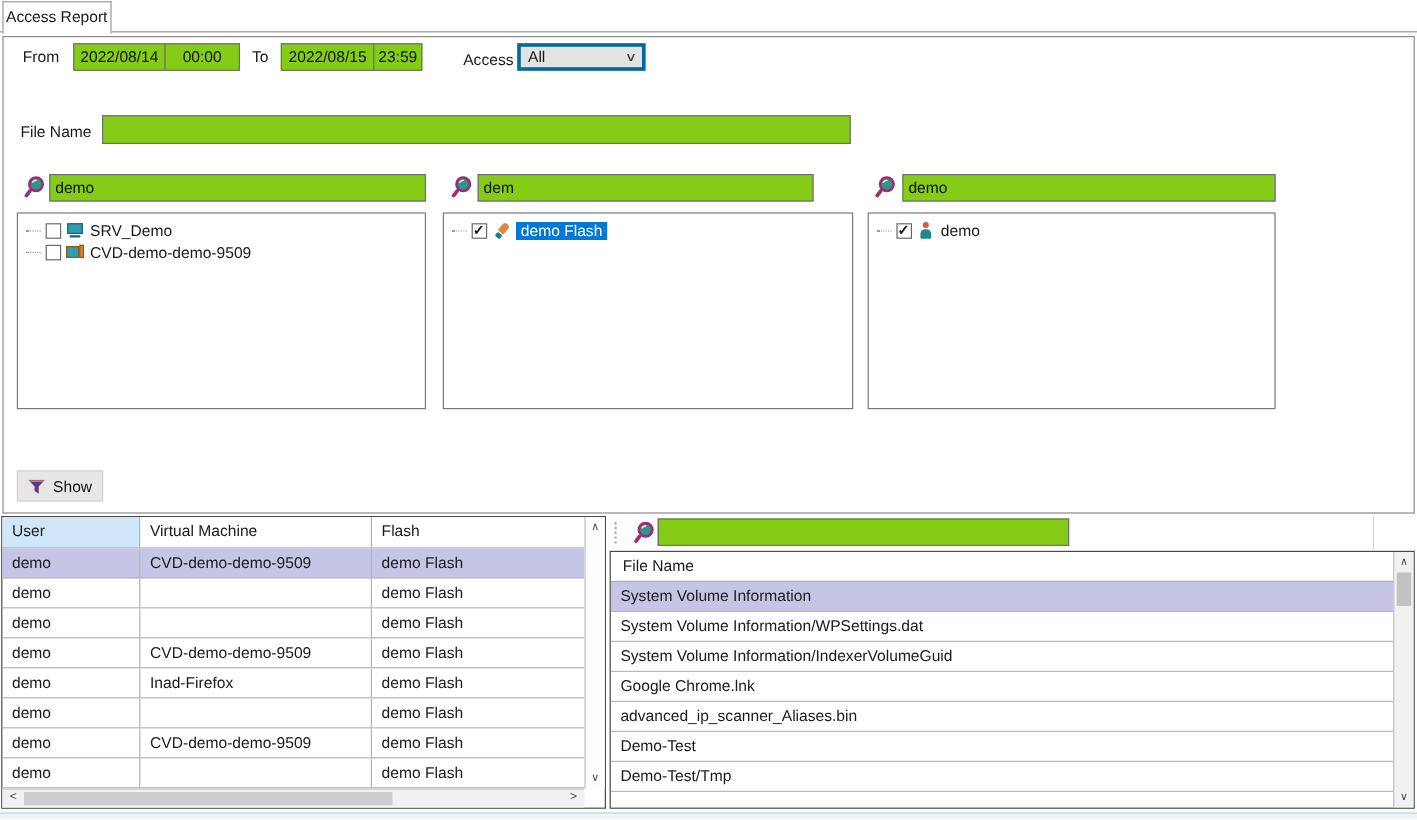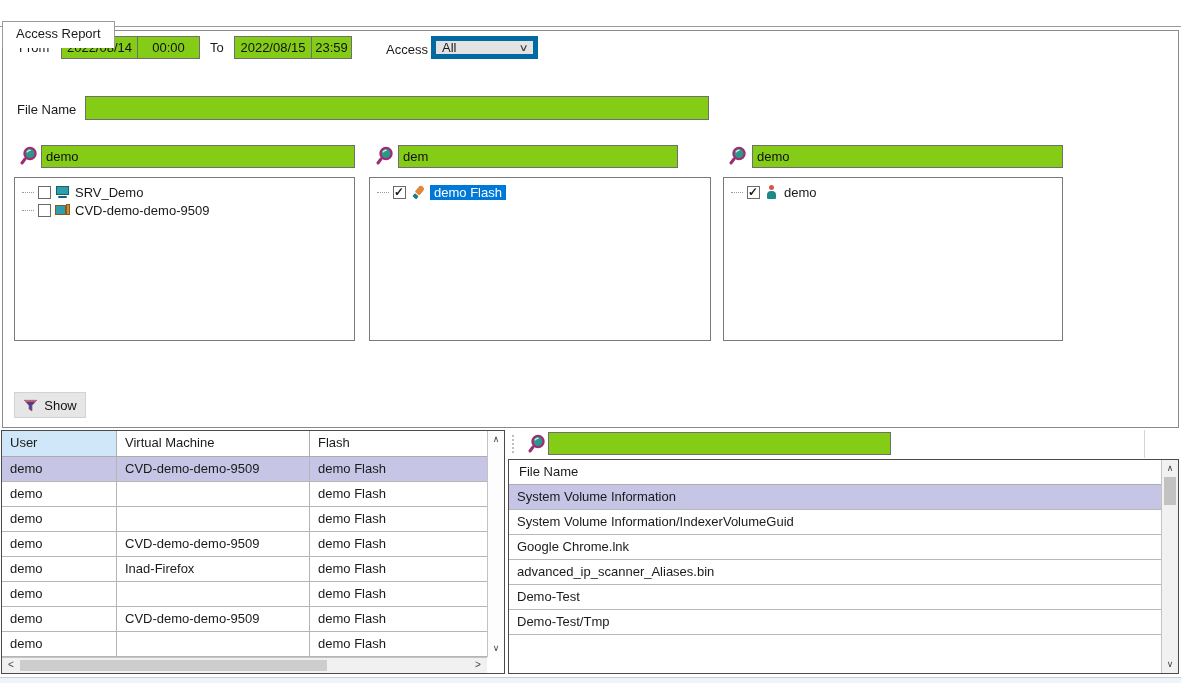--- a/index.html
+++ b/index.html
@@ -1,28 +1,28 @@
 <!DOCTYPE html>
 <html><head>
 <meta charset="utf-8">
 <style>
   html,body{margin:0;padding:0;background:#fff;}
   body{font-family:"Liberation Sans",sans-serif;color:#1a1a1a;}
   #root{position:relative;width:1181px;height:683px;overflow:hidden;background:#fff;}
 
   
   .tabbar{position:absolute;left:0;top:0;width:1181px;height:27px;border-bottom:1px solid #9a9a9a;box-sizing:border-box;background:#fff;}
-  .tab{position:absolute;left:2px;top:1px;height:26px;background:#fff;border:1px solid #9a9a9a;border-bottom:none;padding:0 13px;line-height:24px;font-size:13px;z-index:2;margin-top:20px;}
+  .tab{position:absolute;left:2px;top:1px;height:26px;background:#fff;border:1px solid #9a9a9a;border-bottom:none;padding:0 2px;line-height:24px;font-size:13px;z-index:2;}
 
   
   .form-panel{position:absolute;left:2px;top:30px;width:1177px;height:398px;border:1px solid #8a8a8a;background:#fff;box-sizing:border-box;}
   .flabel{position:absolute;font-size:13px;white-space:nowrap;}
   .tinput{position:absolute;border:1px solid #6f6f6f;font:13px "Liberation Sans",sans-serif;padding:0 4px;box-sizing:border-box;background:#84cc16;color:#111;outline:none;}
   .dt{text-align:center;padding:0 1px;}
-  .combo{position:absolute;display:flex;align-items:center;background:#e3e3e3;border:5px solid #0369a1;box-sizing:border-box;padding:0 6px;font-size:13px;cursor:default;}
+  .combo{position:absolute;display:flex;align-items:center;background:#e3e3e3;border:3px solid #0369a1;box-sizing:border-box;padding:0 6px;font-size:13px;cursor:default;}
   .combo .chev{margin-left:auto;color:#3f3f3f;font-size:10px;transform:scaleX(1.4);}
 
   
   .mag{position:absolute;width:18px;height:19px;}
   .tree{position:absolute;border:1px solid #7a7a7a;background:#fff;box-sizing:border-box;overflow:hidden;}
   .tree-item{display:flex;align-items:center;gap:4px;height:18px;padding-left:7px;font-size:13px;}
   .tree-item:first-of-type{margin-top:5px;}
   .stub{width:12px;height:0;border-top:1px dotted #9a9a9a;flex:0 0 auto;}
   .cb{width:13px;height:13px;border:1px solid #6a6a6a;background:#fff;display:inline-block;position:relative;flex:0 0 auto;box-sizing:border-box;}
   .cb.checked::after{content:"✓";position:absolute;left:0px;top:-2px;font-size:12px;font-weight:bold;color:#1a1a1a;}
@@ -258,20 +258,23 @@
   </div>
 
   <div class="files-list">
     <div class="fl-head">File Name</div>
     <div class="fl-rows">
 
         <div class="frow selected">
           <span>System Volume Information</span>
         </div>
 
+        <div class="frow">
+          <span>System Volume Information/WPSettings.dat</span>
+        </div>
 
         <div class="frow">
           <span>System Volume Information/IndexerVolumeGuid</span>
         </div>
 
 
         <div class="frow">
           <span>Google Chrome.lnk</span>
         </div>
 

